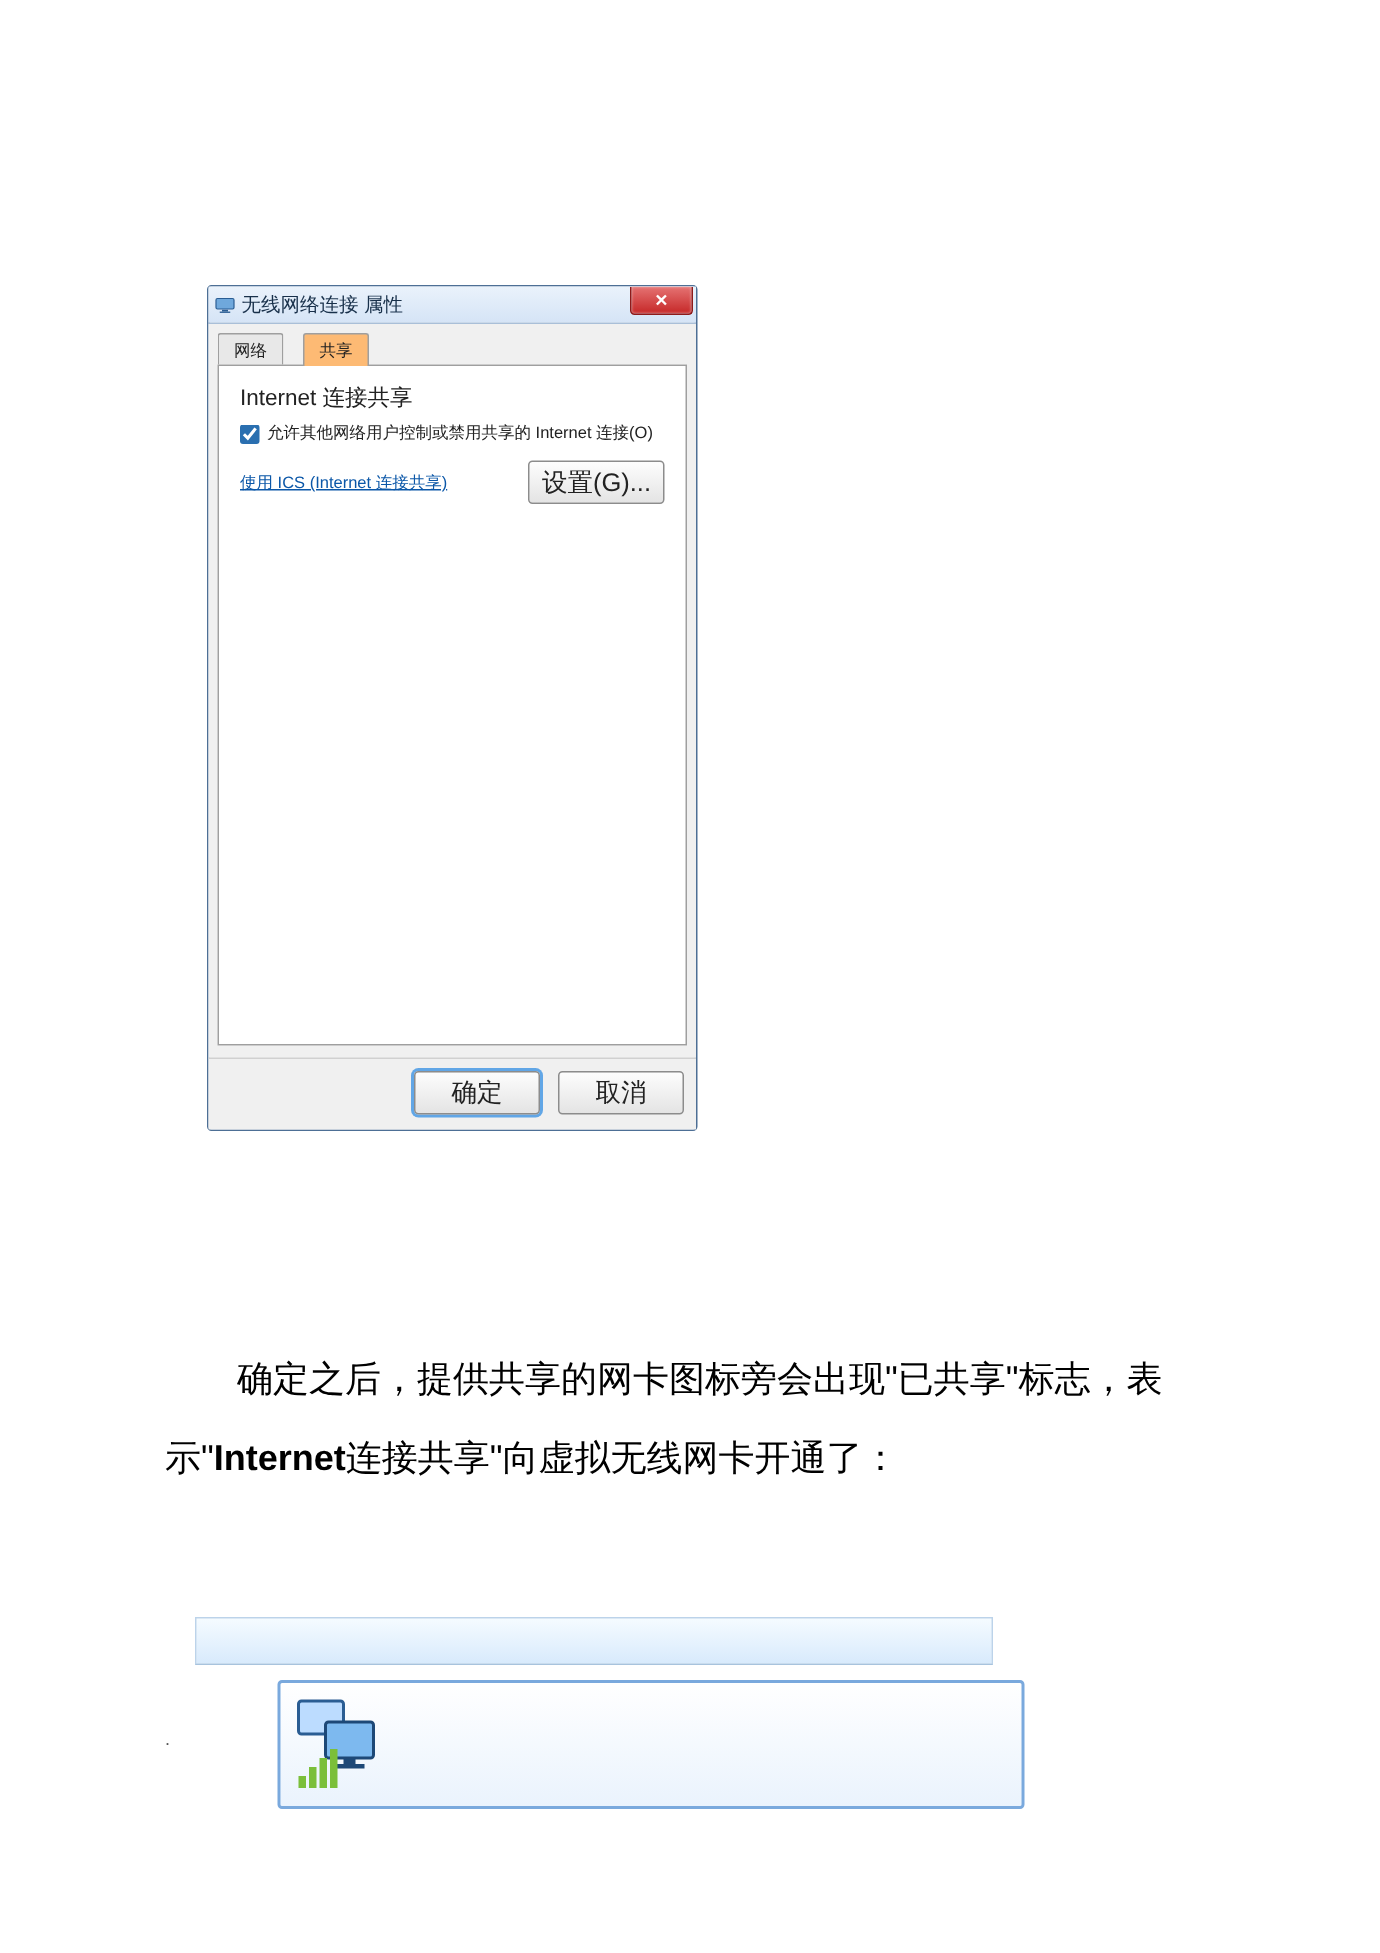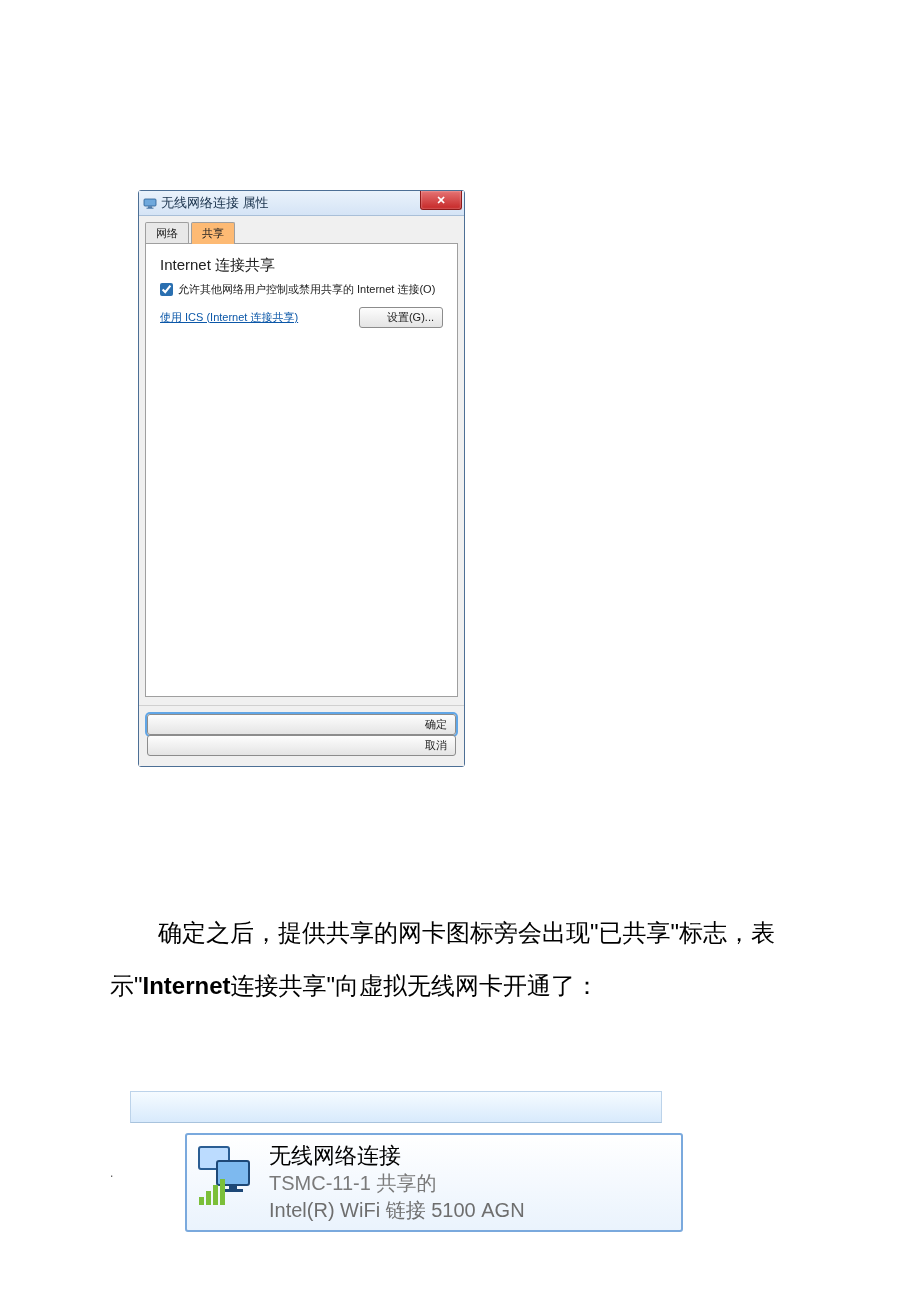--- a/index.html
+++ b/index.html
@@ -61,21 +61,21 @@
     display: flex;
     position: relative;
     margin-bottom: -1px;
   }
   .tab {
     padding: 3px 10px;
     border: 1px solid #9f9f9f;
     border-bottom: none;
     background: #e8e8e8;
     color: #222;
-    margin-right: 2px;
+    margin-right: 13px;
     font-size: 11px;
     border-radius: 2px 2px 0 0;
   }
   .tab.active {
     background: #fdba74;
     position: relative;
     z-index: 2;
   }
   .tab-content {
     border: 1px solid #9f9f9f;
@@ -115,32 +115,31 @@
     align-items: center;
     justify-content: space-between;
     margin-top: 6px;
   }
   .win-btn {
     min-width: 66px;
     padding: 2px 8px;
     background: linear-gradient(#fdfdfd,#e4e4e4);
     border: 1px solid #8c8c8c;
     border-radius: 3px;
-    font-size: 11px;
-    color: #222;
-    text-align: right;
+    font-size: 17px;
+    color: #222;
+    text-align: center;
   }
   .dlg-footer {
     background: #f0f0f0;
     padding: 8px 8px 10px 8px;
     display: flex;
     justify-content: flex-end;
-    gap: 0;
+    gap: 12px;
     border-top: 1px solid #d0d0d0;
-    flex-direction: column;
   }
   .ok-btn {
     box-shadow: 0 0 0 2px #61a6e6;
   }
 
   
   .para {
     margin: 140px 0 60px 0;
     font-size: 24px;
     line-height: 2.2;
@@ -253,21 +252,16 @@
           <rect x="24" y="20" width="32" height="24" rx="2" fill="#7db9ef" stroke="#1d4877" stroke-width="2"></rect>
           <rect x="36" y="44" width="8" height="4" fill="#1d4877"></rect>
           <rect x="30" y="48" width="20" height="3" fill="#1d4877"></rect>
 
           <rect x="6" y="56" width="5" height="8" fill="#7bbf3a"></rect>
           <rect x="13" y="50" width="5" height="14" fill="#7bbf3a"></rect>
           <rect x="20" y="44" width="5" height="20" fill="#7bbf3a"></rect>
           <rect x="27" y="38" width="5" height="26" fill="#7bbf3a"></rect>
         </svg>
       </div>
-      <div class="conn-text">
-        <div class="conn-name">无线网络连接</div>
-        <div class="conn-line2">TSMC-11-1  共享的</div>
-        <div class="conn-line3">Intel(R) WiFi 链接 5100 AGN</div>
-      </div>
     </div>
   </div>
 
 </div>
 
 </body></html>

